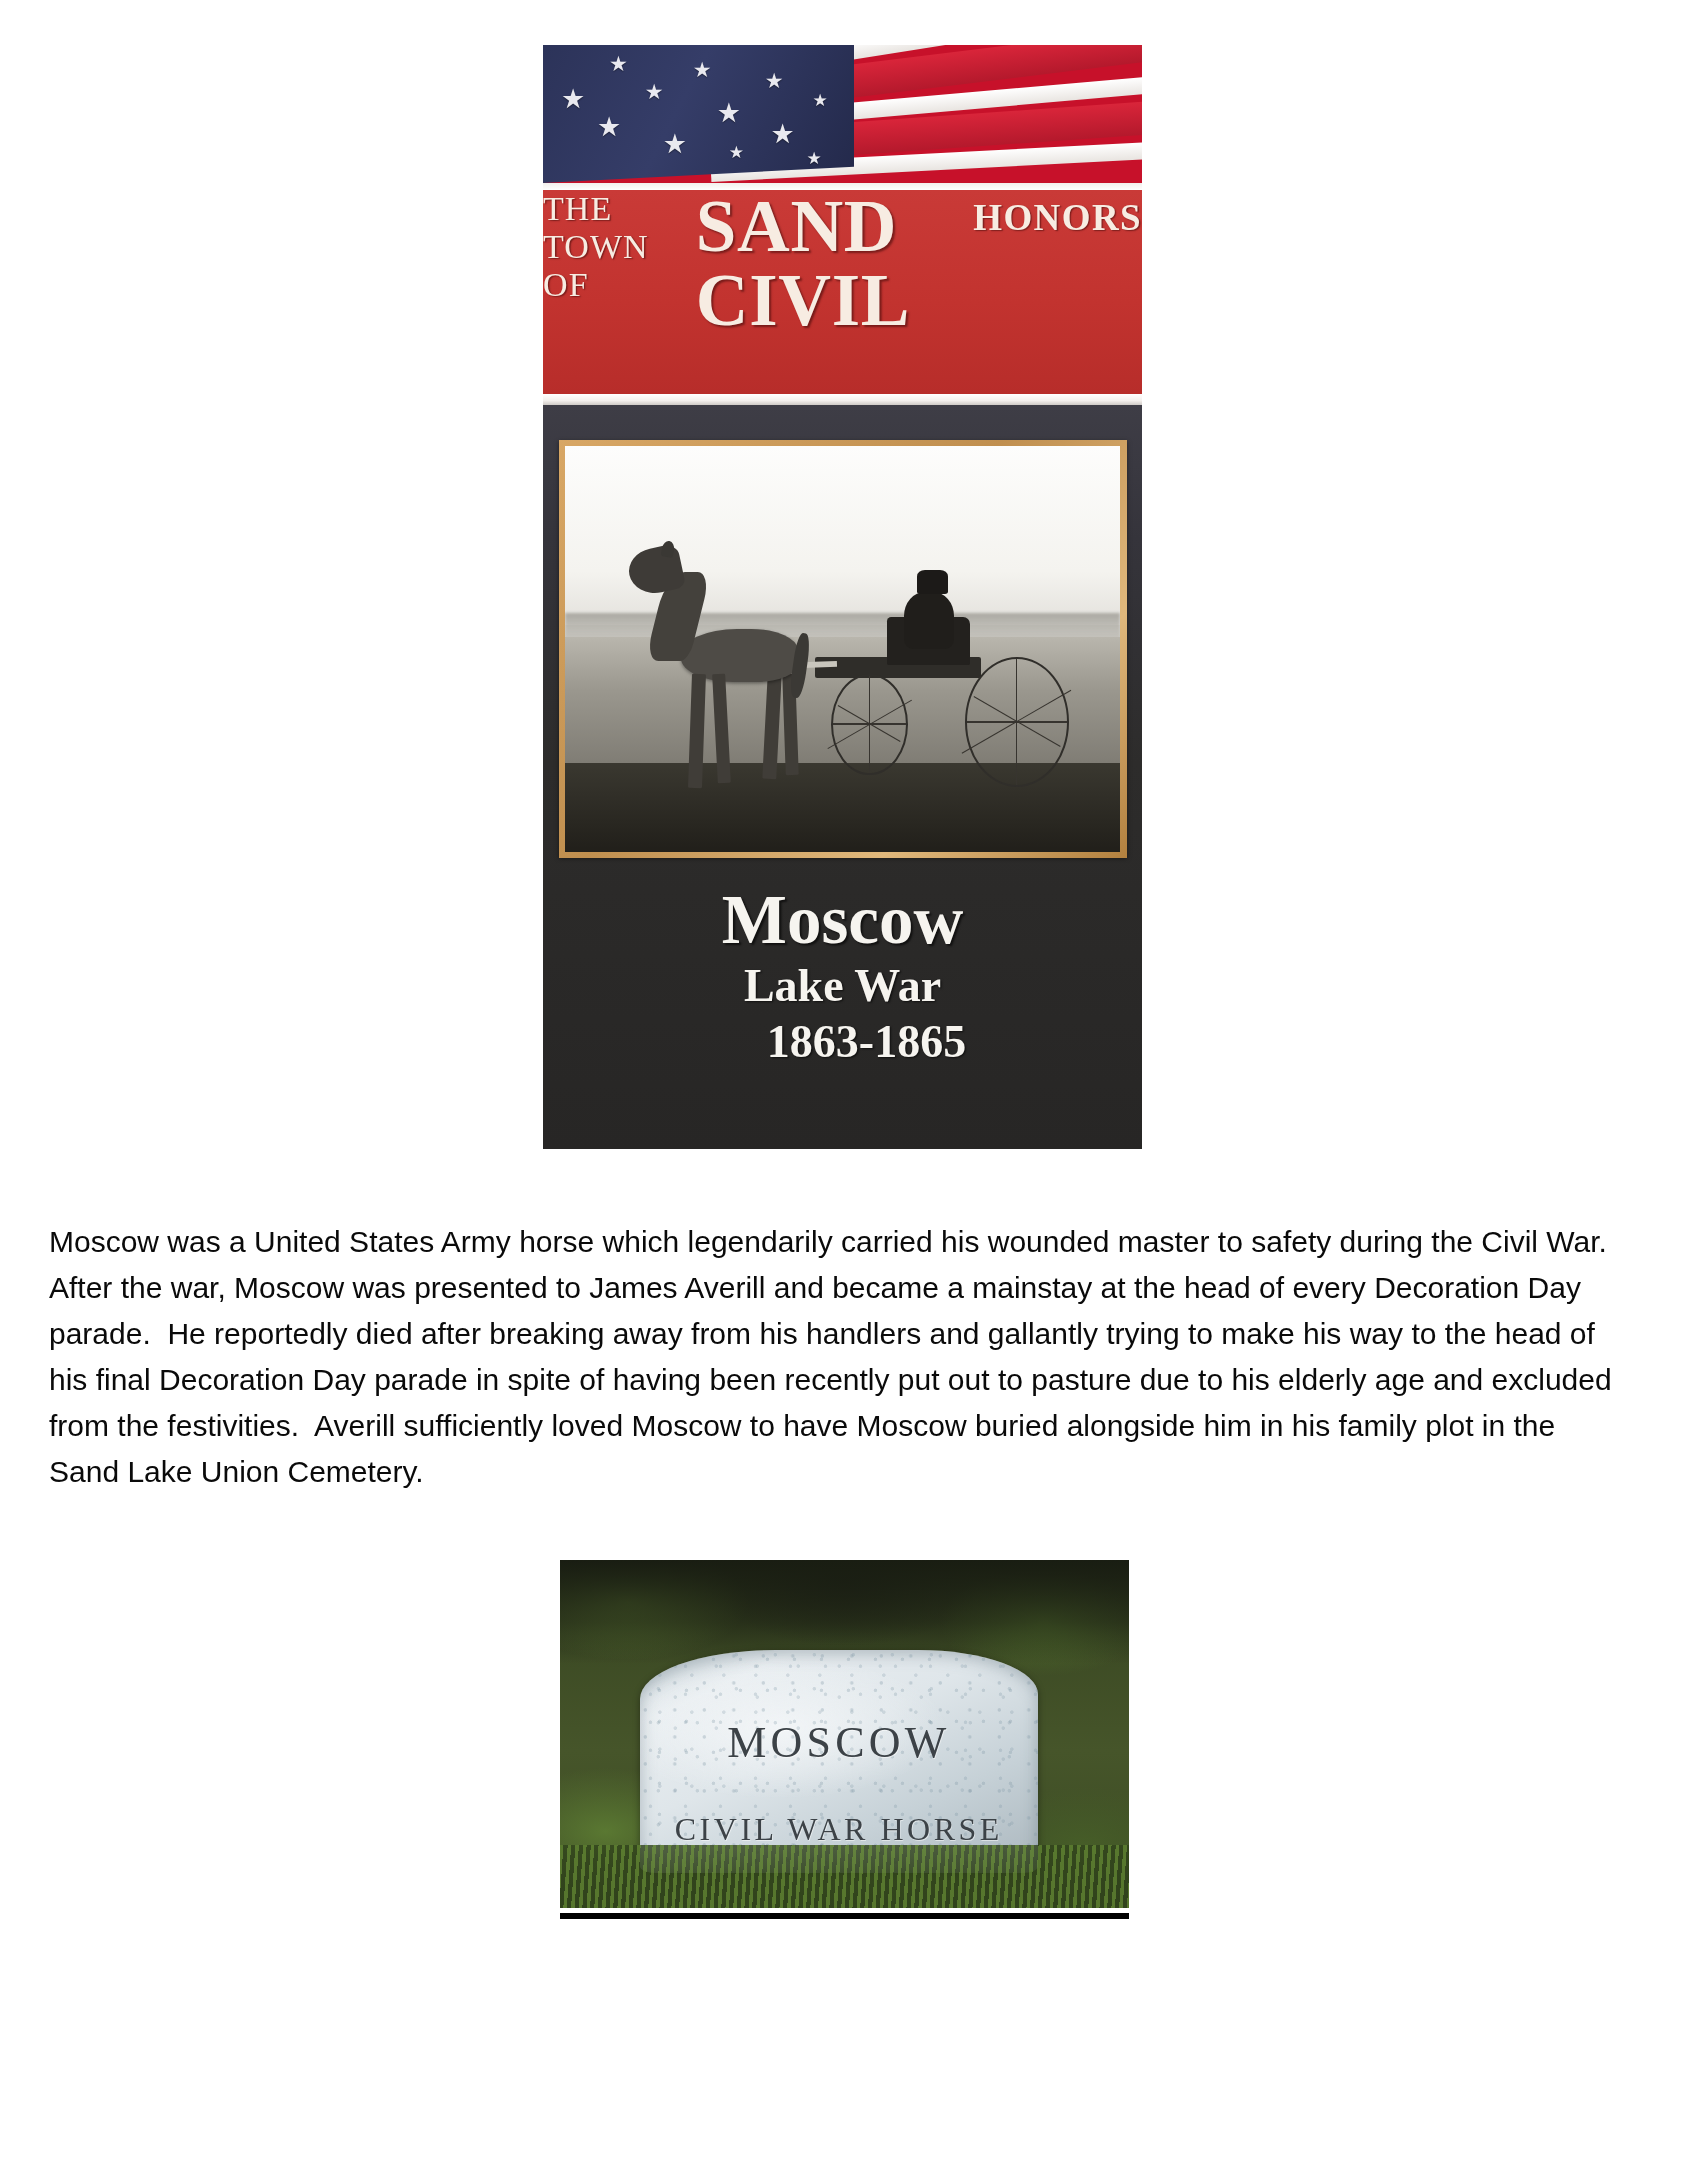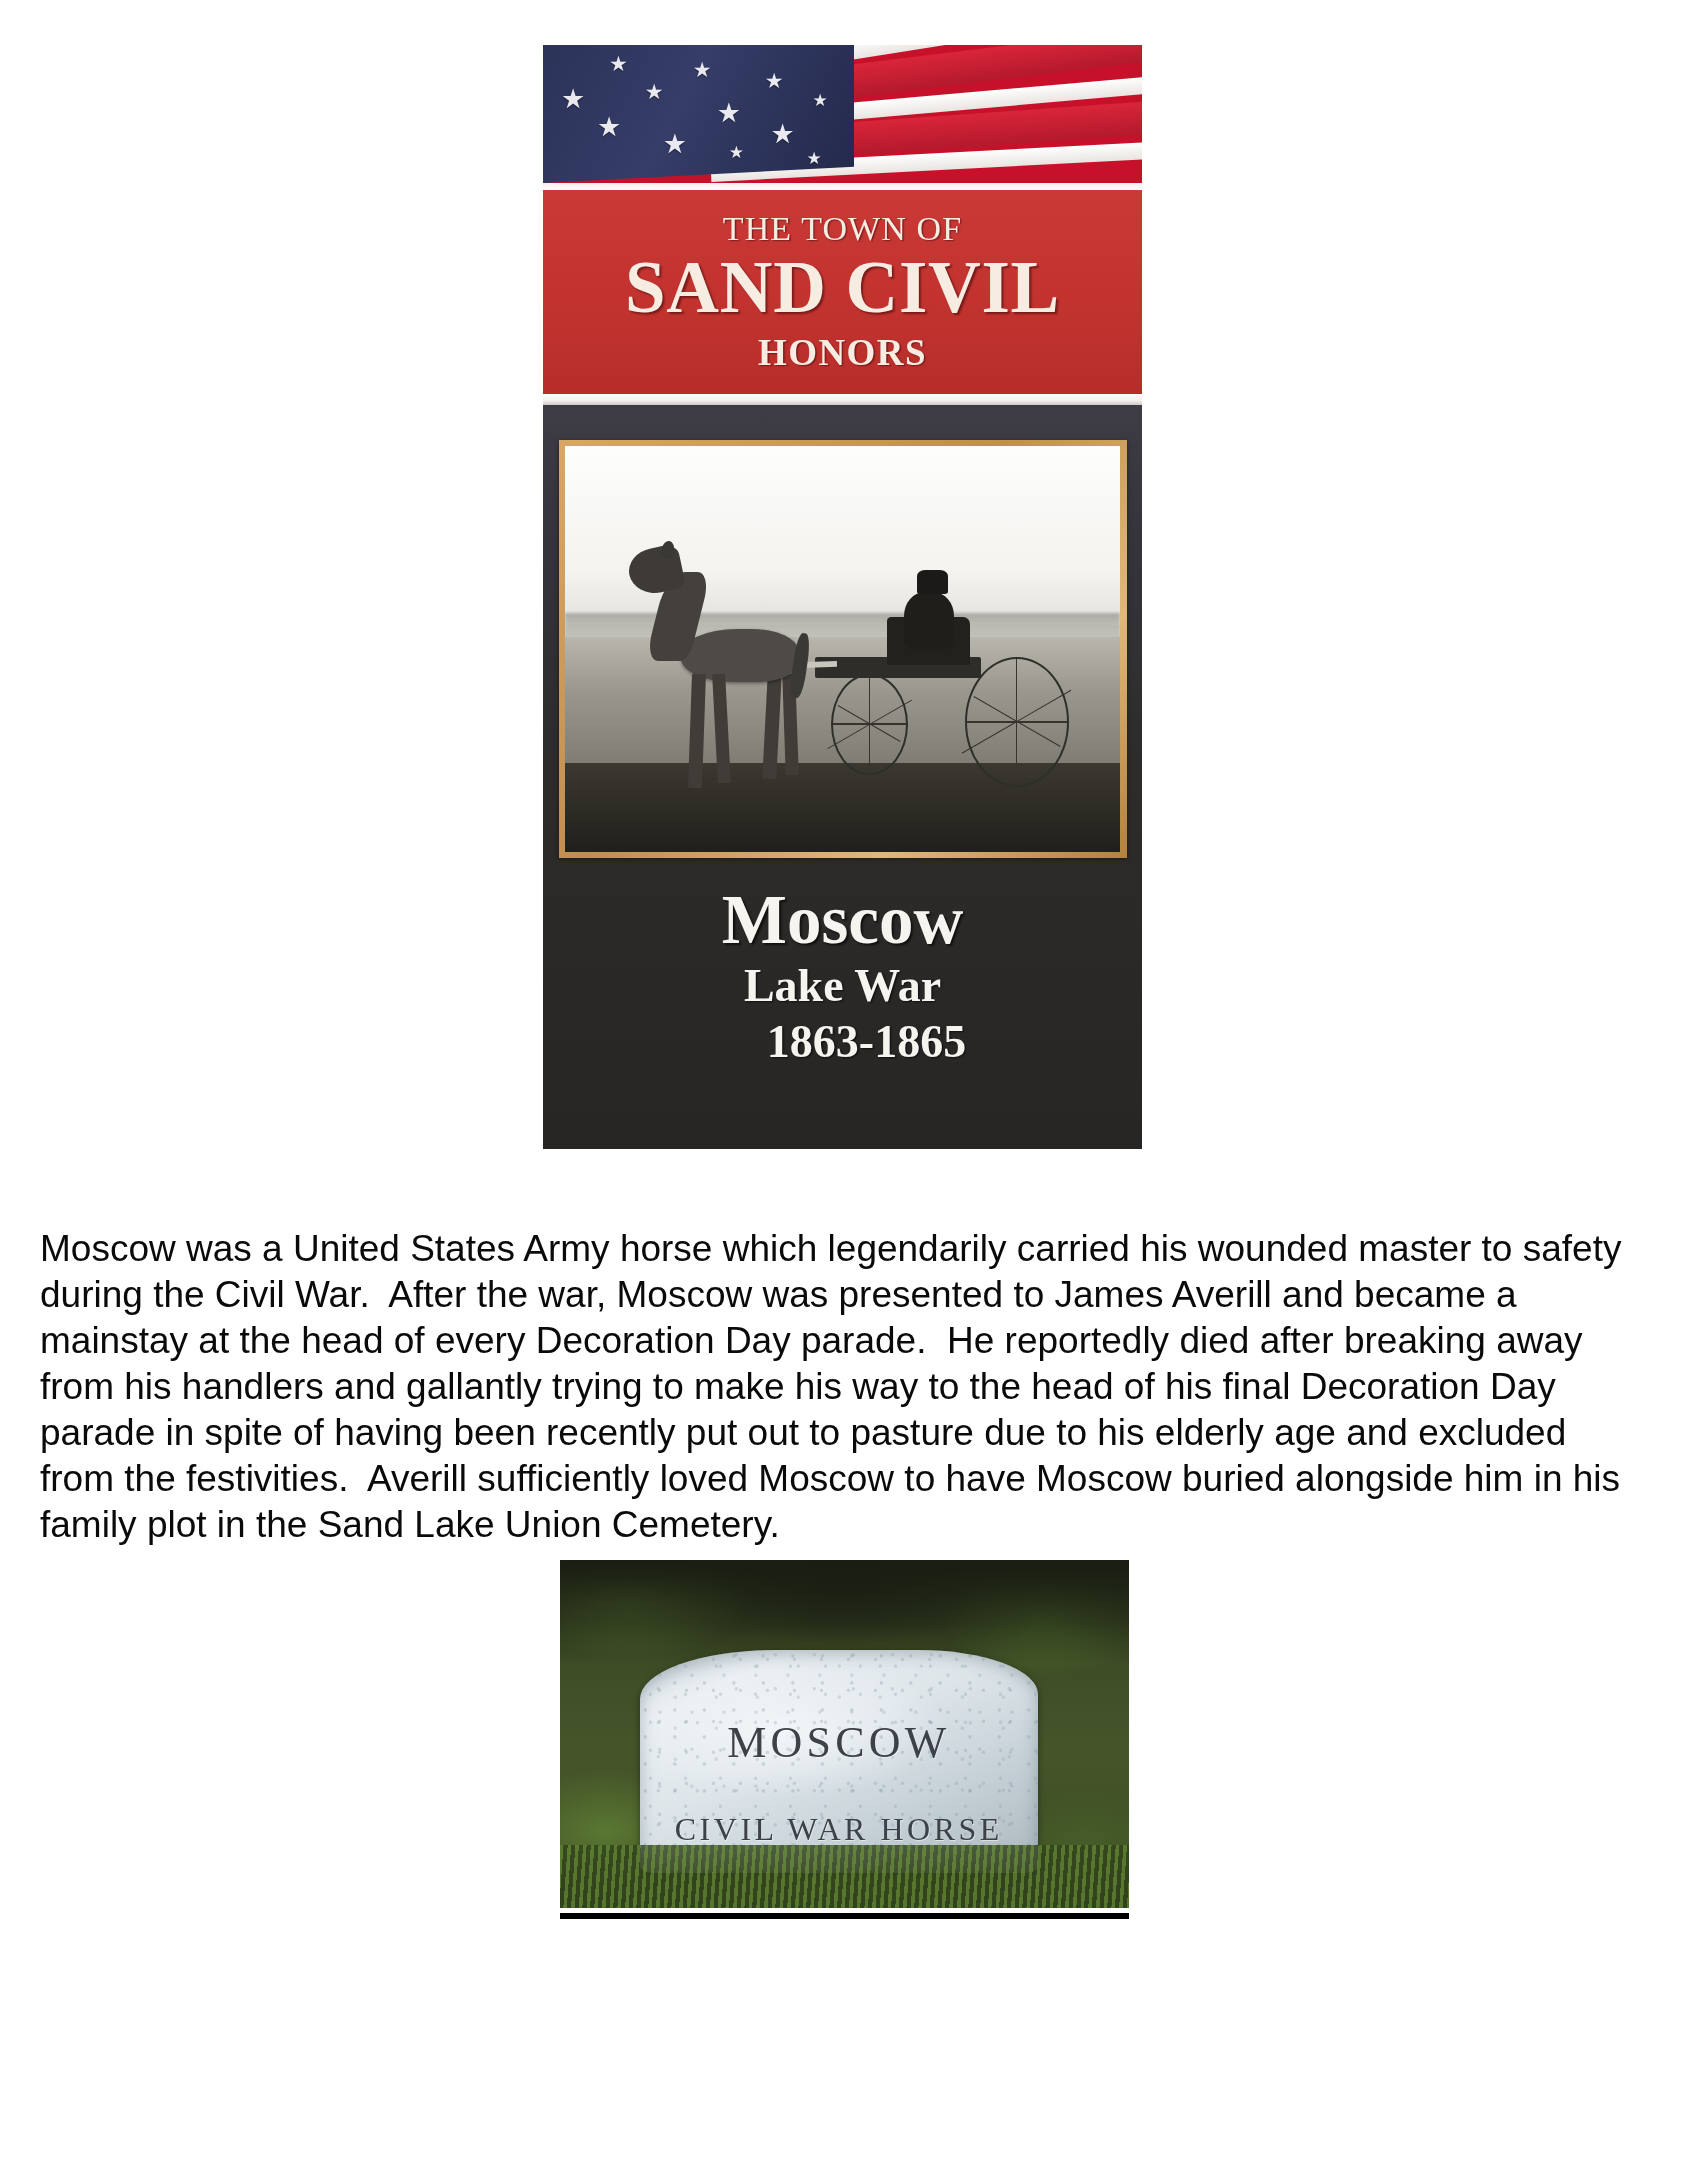--- a/index.html
+++ b/index.html
@@ -76,22 +76,20 @@
     background: linear-gradient(180deg,#f2efec,#ffffff);
   }
 
   
   .red-panel {
     position: relative;
     width: 100%;
     height: 204px;
     background: linear-gradient(180deg,#c93a37 0%,#c2332f 55%,#b72d2a 100%);
     display: flex;
-    flex-direction: column;
-    align-items: center;
     justify-content: center;
     font-family: "Liberation Serif", serif;
     color: #f7ece2;
   }
   .red-line-top {
     font-size: 34px;
     letter-spacing: 1.1px;
     font-weight: 400;
     text-shadow: 1.4px 1.4px 1.4px rgba(60,8,8,.55);
     margin-bottom: 2.8px;
@@ -290,23 +288,23 @@
     font-weight: 700;
     line-height: 1.18;
     margin-top: 1.4px;
     text-shadow: 1.4px 1.4px 2.1px rgba(0,0,0,.6);
     padding-left: 48px;
   }
 
   
   .paragraph {
     position: absolute;
-    left: 40px;
+    left: 49px;
     width: 1582px;
-    font-size: 37px;
+    font-size: 30px;
     line-height: 46px;
     color: #0a0a0a;
     white-space: pre-wrap;
   }
   #para-main { top: 1189px; }
   #para-credit { top: 1968px; }
 
   .link {
     color: #1f6cc0;
     text-decoration: underline;

